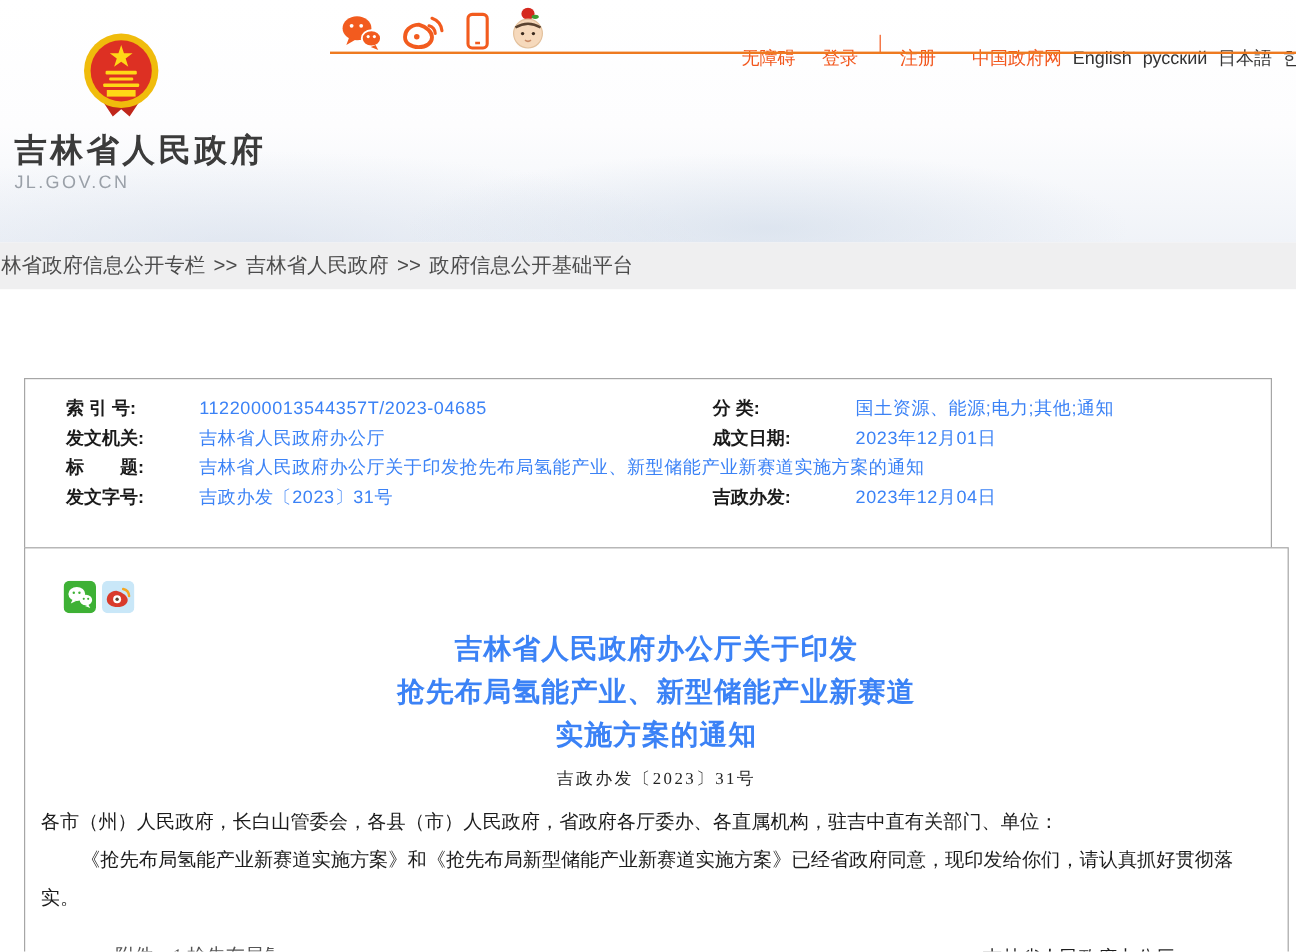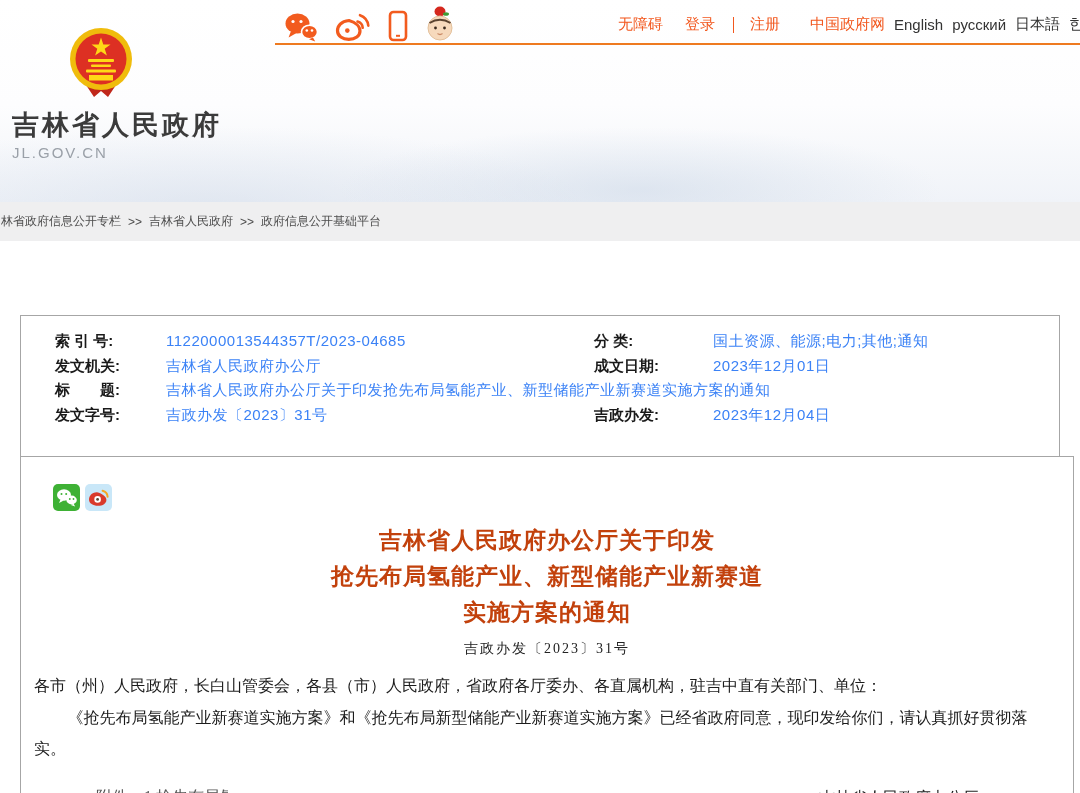--- a/index.html
+++ b/index.html
@@ -16,41 +16,41 @@
       radial-gradient(520px 110px at 210px 205px, rgba(203,214,230,.42), transparent 72%),
       linear-gradient(180deg,#ffffff 0%,#fdfdfe 52%,#f0f3f8 100%);
   }
   .topbar-rule{position:absolute;left:275px;top:43px;width:805px;height:2px;background:#ee7a20;}
   .topbar-icons{position:absolute;left:284px;top:6px;display:flex;align-items:flex-end;gap:17px;}
   .topbar-icons .ticon{display:inline-flex;cursor:pointer;}
   .topbar-links{
     position:absolute;left:618px;top:15px;display:flex;align-items:center;
     font-size:15px;white-space:nowrap;
   }
-  .topbar-links a{text-decoration:none;cursor:pointer;}
+  .topbar-links a{text-decoration:none;cursor:pointer;margin-top:24px;}
   .lnk-org{color:#f2571d;}
   .lnk-dark{color:#333;}
   .gap-lg{margin-right:22px;}
   .gap-md{margin-right:17px;}
   .vsep{display:inline-block;width:0;height:16px;border-left:1px solid #f2571d;margin:0 16px 0 18px;}
   .logo-block{position:absolute;left:10px;top:27px;width:250px;cursor:pointer;}
   .emblem{position:absolute;left:58px;top:0;}
   .site-name{
     position:absolute;left:2px;top:80px;width:246px;
     font-size:27px;font-weight:bold;color:#3b3b3b;letter-spacing:3px;white-space:nowrap;
   }
   .site-domain{
     position:absolute;left:2px;top:117px;width:200px;text-align:left;
     font-size:15px;color:#9aa0a8;letter-spacing:2px;
   }
   
   .breadcrumb{
     position:absolute;left:0;top:202px;width:1080px;height:39px;
     background:#efeff0;display:flex;align-items:center;
-    font-size:12px;color:#4c4c4c;white-space:nowrap;padding-left:1px;box-sizing:border-box;
+    font-size:17px;color:#4c4c4c;white-space:nowrap;padding-left:1px;box-sizing:border-box;
   }
   .breadcrumb .bc-sep{margin:0 7px;color:#4c4c4c;}
   .breadcrumb span{cursor:pointer;}
   
   .meta-box{
     position:absolute;left:20px;top:315px;width:1040px;height:144px;
     border:1px solid #a6a6a6;background:#fff;box-sizing:border-box;
   }
   .meta-grid{
     display:grid;grid-template-columns:111px 428px 119px auto;
@@ -63,21 +63,21 @@
   
   .content-box{
     position:absolute;left:20px;top:456px;width:1054px;height:420px;
     border:1px solid #a6a6a6;background:#fff;box-sizing:border-box;
     font-family:"Liberation Serif",serif;color:#1c1c1c;
   }
   .share-row{display:flex;gap:5px;margin:27px 0 0 32px;}
   .share-row .sicon{cursor:pointer;display:inline-flex;}
   .doc-title{
     margin-top:12px;text-align:center;font-size:23px;font-weight:bold;
-    line-height:36px;color:#c2410c;letter-spacing:1px;
+    line-height:36px;color:#3b82f6;letter-spacing:1px;
   }
   .doc-number{margin-top:9px;text-align:center;font-size:14px;color:#222;letter-spacing:2px;}
   .doc-par{margin:12px 14px 0 13px;font-size:16px;line-height:31px;}
   .indent2{text-indent:2.1em;margin-top:1px;}
   .doc-signature{margin-top:24px;text-align:right;padding-right:94px;font-size:16px;}
   .clipped-line{
     position:absolute;left:75px;top:330px;height:7px;width:132px;overflow:hidden;
     font-size:16px;color:#555;white-space:nowrap;
   }
 </style>

